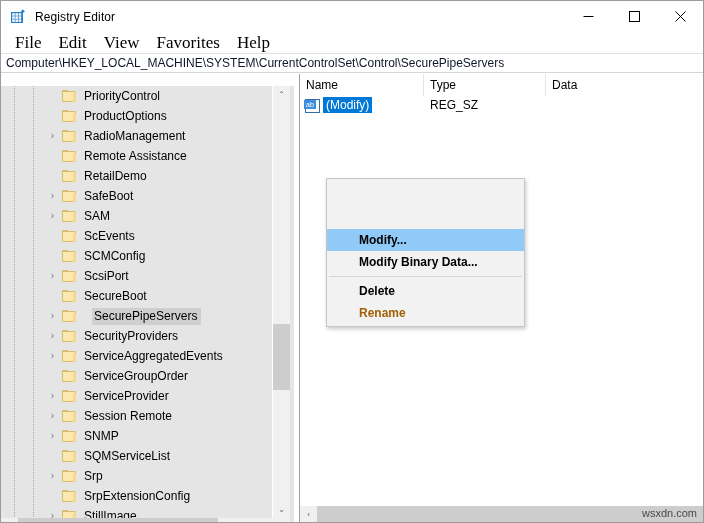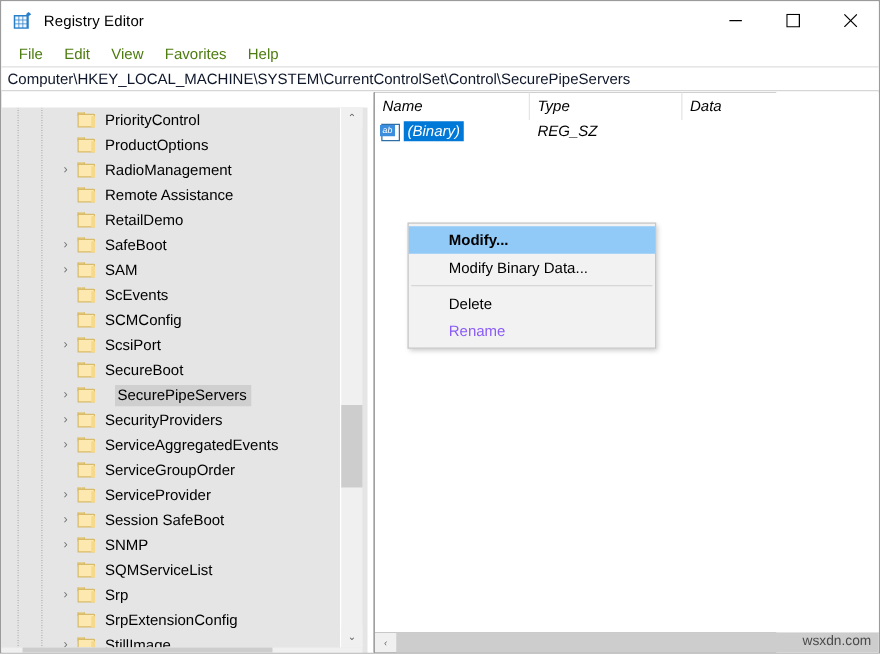--- a/index.html
+++ b/index.html
@@ -63,25 +63,26 @@
     left: 0; top: 31px;
     width: 100%;
     height: 21px;
     background: #ffffff;
     display: flex;
     align-items: center;
     padding-left: 6px;
     box-sizing: border-box;
   }
   .menu-item {
-    font-size: 12px;
-    color: #4d7c0f;
+    font-size: 17px;
+    color: #000000;
     padding: 2px 8px;
     margin-right: 1px;
     white-space: nowrap;
+    font-family: Liberation Serif, serif;
   }
 
   
   .addressbar {
     position: absolute;
     left: 0; top: 52px;
     width: 704px;
     height: 20px;
     background: #ffffff;
     border-top: 1px solid #e0e0e0;
@@ -251,24 +252,23 @@
     height: 450px;
     background: #ffffff;
   }
 
   
   .list-pane {
     position: absolute;
     left: 298px; top: 0;
     width: 322px;
     height: 450px;
-    background: #404040;
+    background: #b91c1c;
     border-left: 1px solid #a0a0a0;
     box-sizing: border-box;
-    font-style: italic;
   }
   .list-header {
     position: absolute;
     left: 0; top: 0;
     width: 405px;
     height: 22px;
     background: #ffffff;
     border-bottom: 1px solid #e5e5e5;
     display: flex;
   }
@@ -389,24 +389,25 @@
   }
   .ctx-item {
     height: 22px;
     display: flex;
     align-items: center;
     padding-left: 32px;
     font-size: 12px;
     color: #000;
     box-sizing: border-box;
     white-space: nowrap;
-  }
-  .ctx-item.bold { font-weight: bold; }
+    font-weight: bold;
+  }
+  .ctx-item.bold { font-weight: bold; margin-top: 48px; }
   .ctx-item.highlight { background: #91c9f7; }
-  .ctx-item.disabled { color: #8b5cf6; }
+  .ctx-item.disabled { color: #a16207; }
   .ctx-sep {
     height: 1px;
     background: #d7d7d7;
     margin: 3px 2px 3px 2px;
   }
 
   
   .watermark {
     position: absolute;
     right: 6px;
@@ -654,21 +655,21 @@
             </div>
             <div class="tree-row">
               <span class="indent guide"></span>
               <span class="indent guide"></span>
               <span class="chev">›</span>
               <span class="folder">
                 <span class="ft"></span>
                 <span class="fb"></span>
                 <span class="fs"></span>
               </span>
-              <span class="tree-label">Session SafeBoot</span>
+              <span class="tree-label">Session Remote</span>
             </div>
             <div class="tree-row">
               <span class="indent guide"></span>
               <span class="indent guide"></span>
               <span class="chev">›</span>
               <span class="folder">
                 <span class="ft"></span>
                 <span class="fb"></span>
                 <span class="fs"></span>
               </span>
@@ -745,21 +746,21 @@
         <div class="col col-data">Data</div>
       </div>
 
       <div class="list-body" id="list-body">
           <div class="list-row">
             <div class="cell-name">
               <span class="ab-icon">
                 <span class="sheet"></span>
                 <span class="tag">ab</span>
               </span>
-              <span class="name-text">(Binary)</span>
+              <span class="name-text">(Modify)</span>
             </div>
             <div class="cell-type">REG_SZ</div>
           </div>
         </div>
 
       <div class="list-hscroll">
         <div class="arrow">‹</div>
         <div class="track">
           <div class="thumb" style="width:100%;"></div>
         </div>

